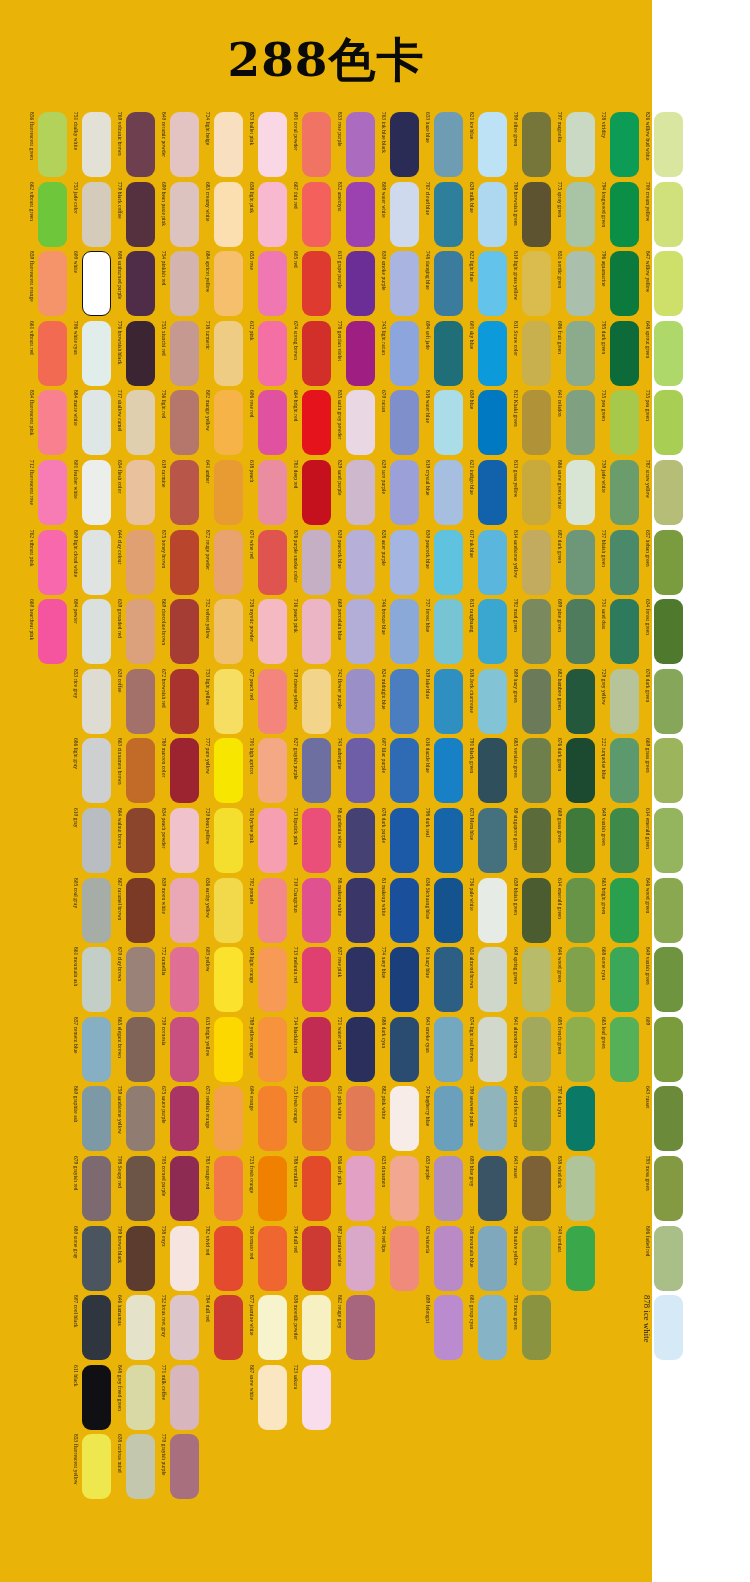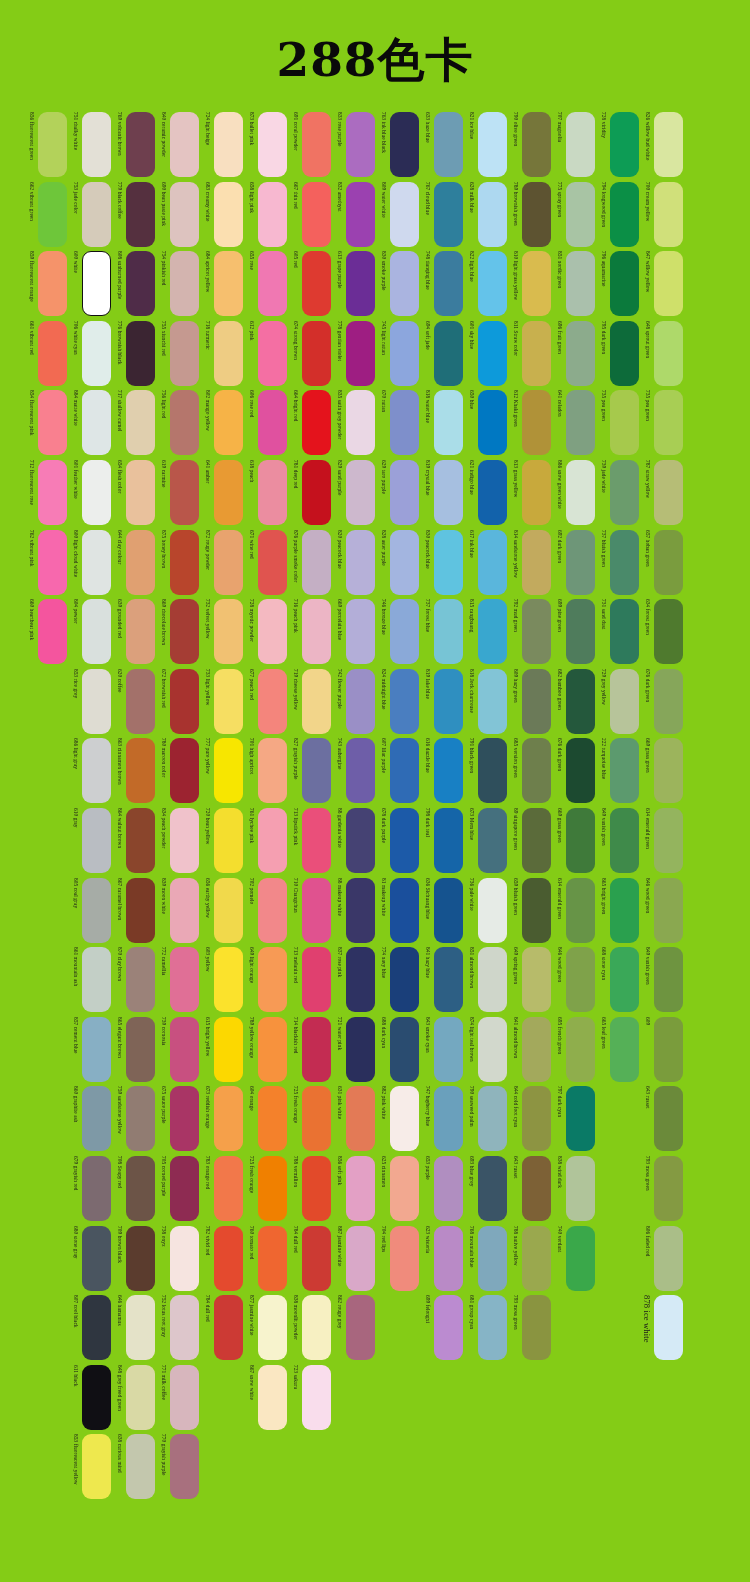--- a/index.html
+++ b/index.html
@@ -8,24 +8,24 @@
     background: #ffffff;
   }
   body {
     width: 750px; height: 1582px;
     font-family: "Liberation Serif", serif;
     overflow: hidden;
     position: relative;
   }
 
   .page {
-    width: 750px;
+    width: 652px;
     height: 1582px;
     position: relative;
-    background: #84cc16;
+    background: #eab308;
   }
 
   .title-wrap {
     width: 100%;
     text-align: center;
     padding-top: 36px;
     height: 104px;
   }
   .title {
     font-family: "DejaVu Serif", serif;

